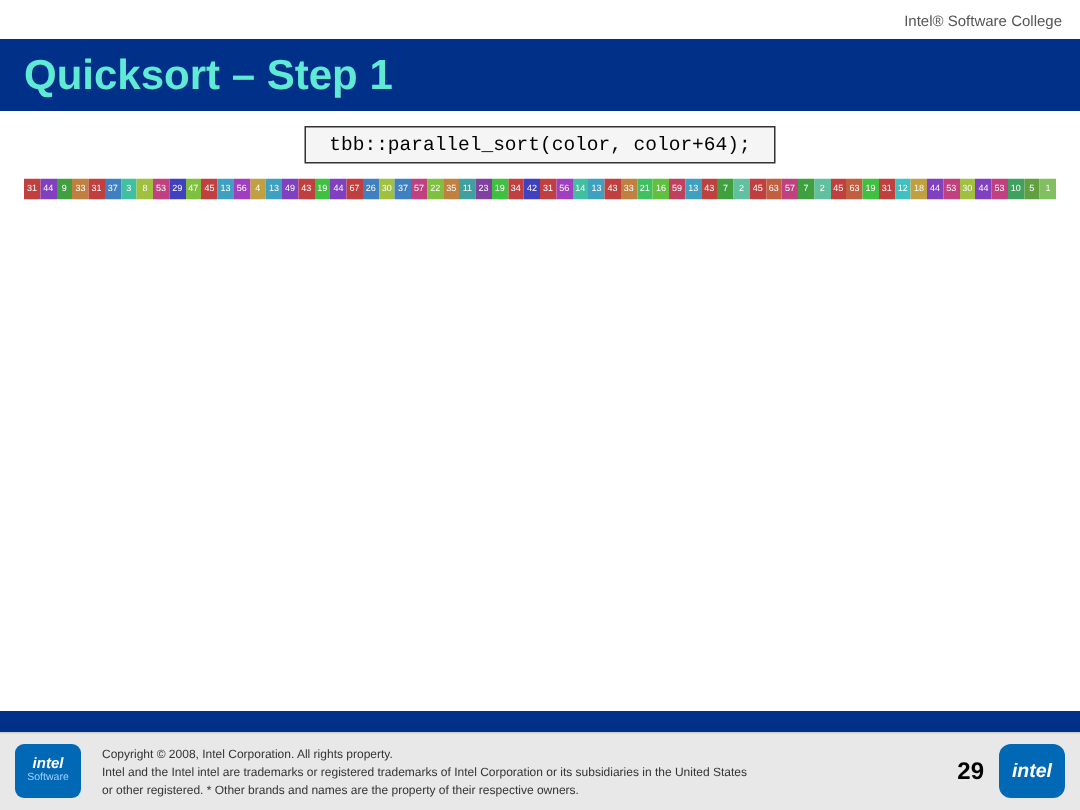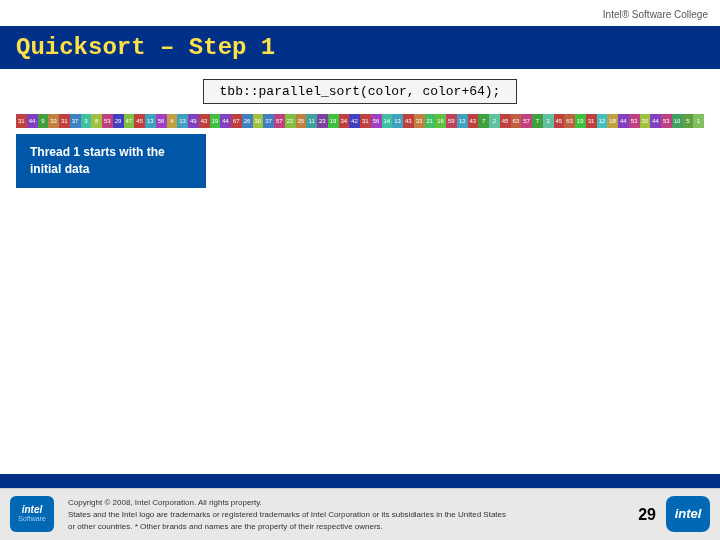--- a/index.html
+++ b/index.html
@@ -23,24 +23,23 @@
       font-size: 10px;
       color: #555;
     }
 
     
     #title-bar {
       background: #003087;
       padding: 8px 16px;
     }
     #title-bar h1 {
-      color: #fde047;
-      font-size: 24px;
-      font-weight: bold;
-      font-family: Liberation Mono, monospace;
+      color: #5eead4;
+      font-size: 28px;
+      font-weight: bold;
     }
 
     
     #main {
       padding: 10px 16px;
       background: #fff;
     }
 
     
     #function-call-container {
@@ -251,38 +250,37 @@
       <div class="data-cell" style="background: rgb(192, 64, 128);">53</div>
       <div class="data-cell" style="background: rgb(160, 192, 64);">30</div>
       <div class="data-cell" style="background: rgb(128, 64, 192);">44</div>
       <div class="data-cell" style="background: rgb(192, 64, 128);">53</div>
       <div class="data-cell" style="background: rgb(64, 160, 96);">10</div>
       <div class="data-cell" style="background: rgb(96, 160, 64);">5</div>
       <div class="data-cell" style="background: rgb(128, 192, 96);">1</div>
     </div>
 
   
-  <div id="thread1-desc">Thread 1 starts with the initial data</div>
 
 </div>
 
 <div id="bottom-bar"></div>
 
 <div id="footer">
 
   <div id="footer-logo">
     <div class="intel-logo-box">
       <span class="intel-logo-text">intel</span>
       <span class="intel-logo-sub">Software</span>
     </div>
   </div>
   <div id="footer-text">
     <div>Copyright © 2008, Intel Corporation. All rights property.</div>
-    <div>States and the Intel logo are trademarks or registered trademarks of Intel Corporation or its subsidiaries in the United States</div>
-    <div>or other countries. * Other brands and names are the property of their respective owners.</div>
+    <div>Intel and the Intel intel are trademarks or registered trademarks of Intel Corporation or its subsidiaries in the United States</div>
+    <div>or other registered. * Other brands and names are the property of their respective owners.</div>
   </div>
   <div id="footer-page">29</div>
 
   <div id="footer-intel-logo">
     <div class="intel-logo-box" style="background:#0068b5; border-radius:8px; width:44px; height:36px; display:flex; align-items:center; justify-content:center;">
       <span style="color:#fff; font-size:13px; font-weight:bold; font-style:italic;">intel</span>
     </div>
   </div>
 </div>
 

